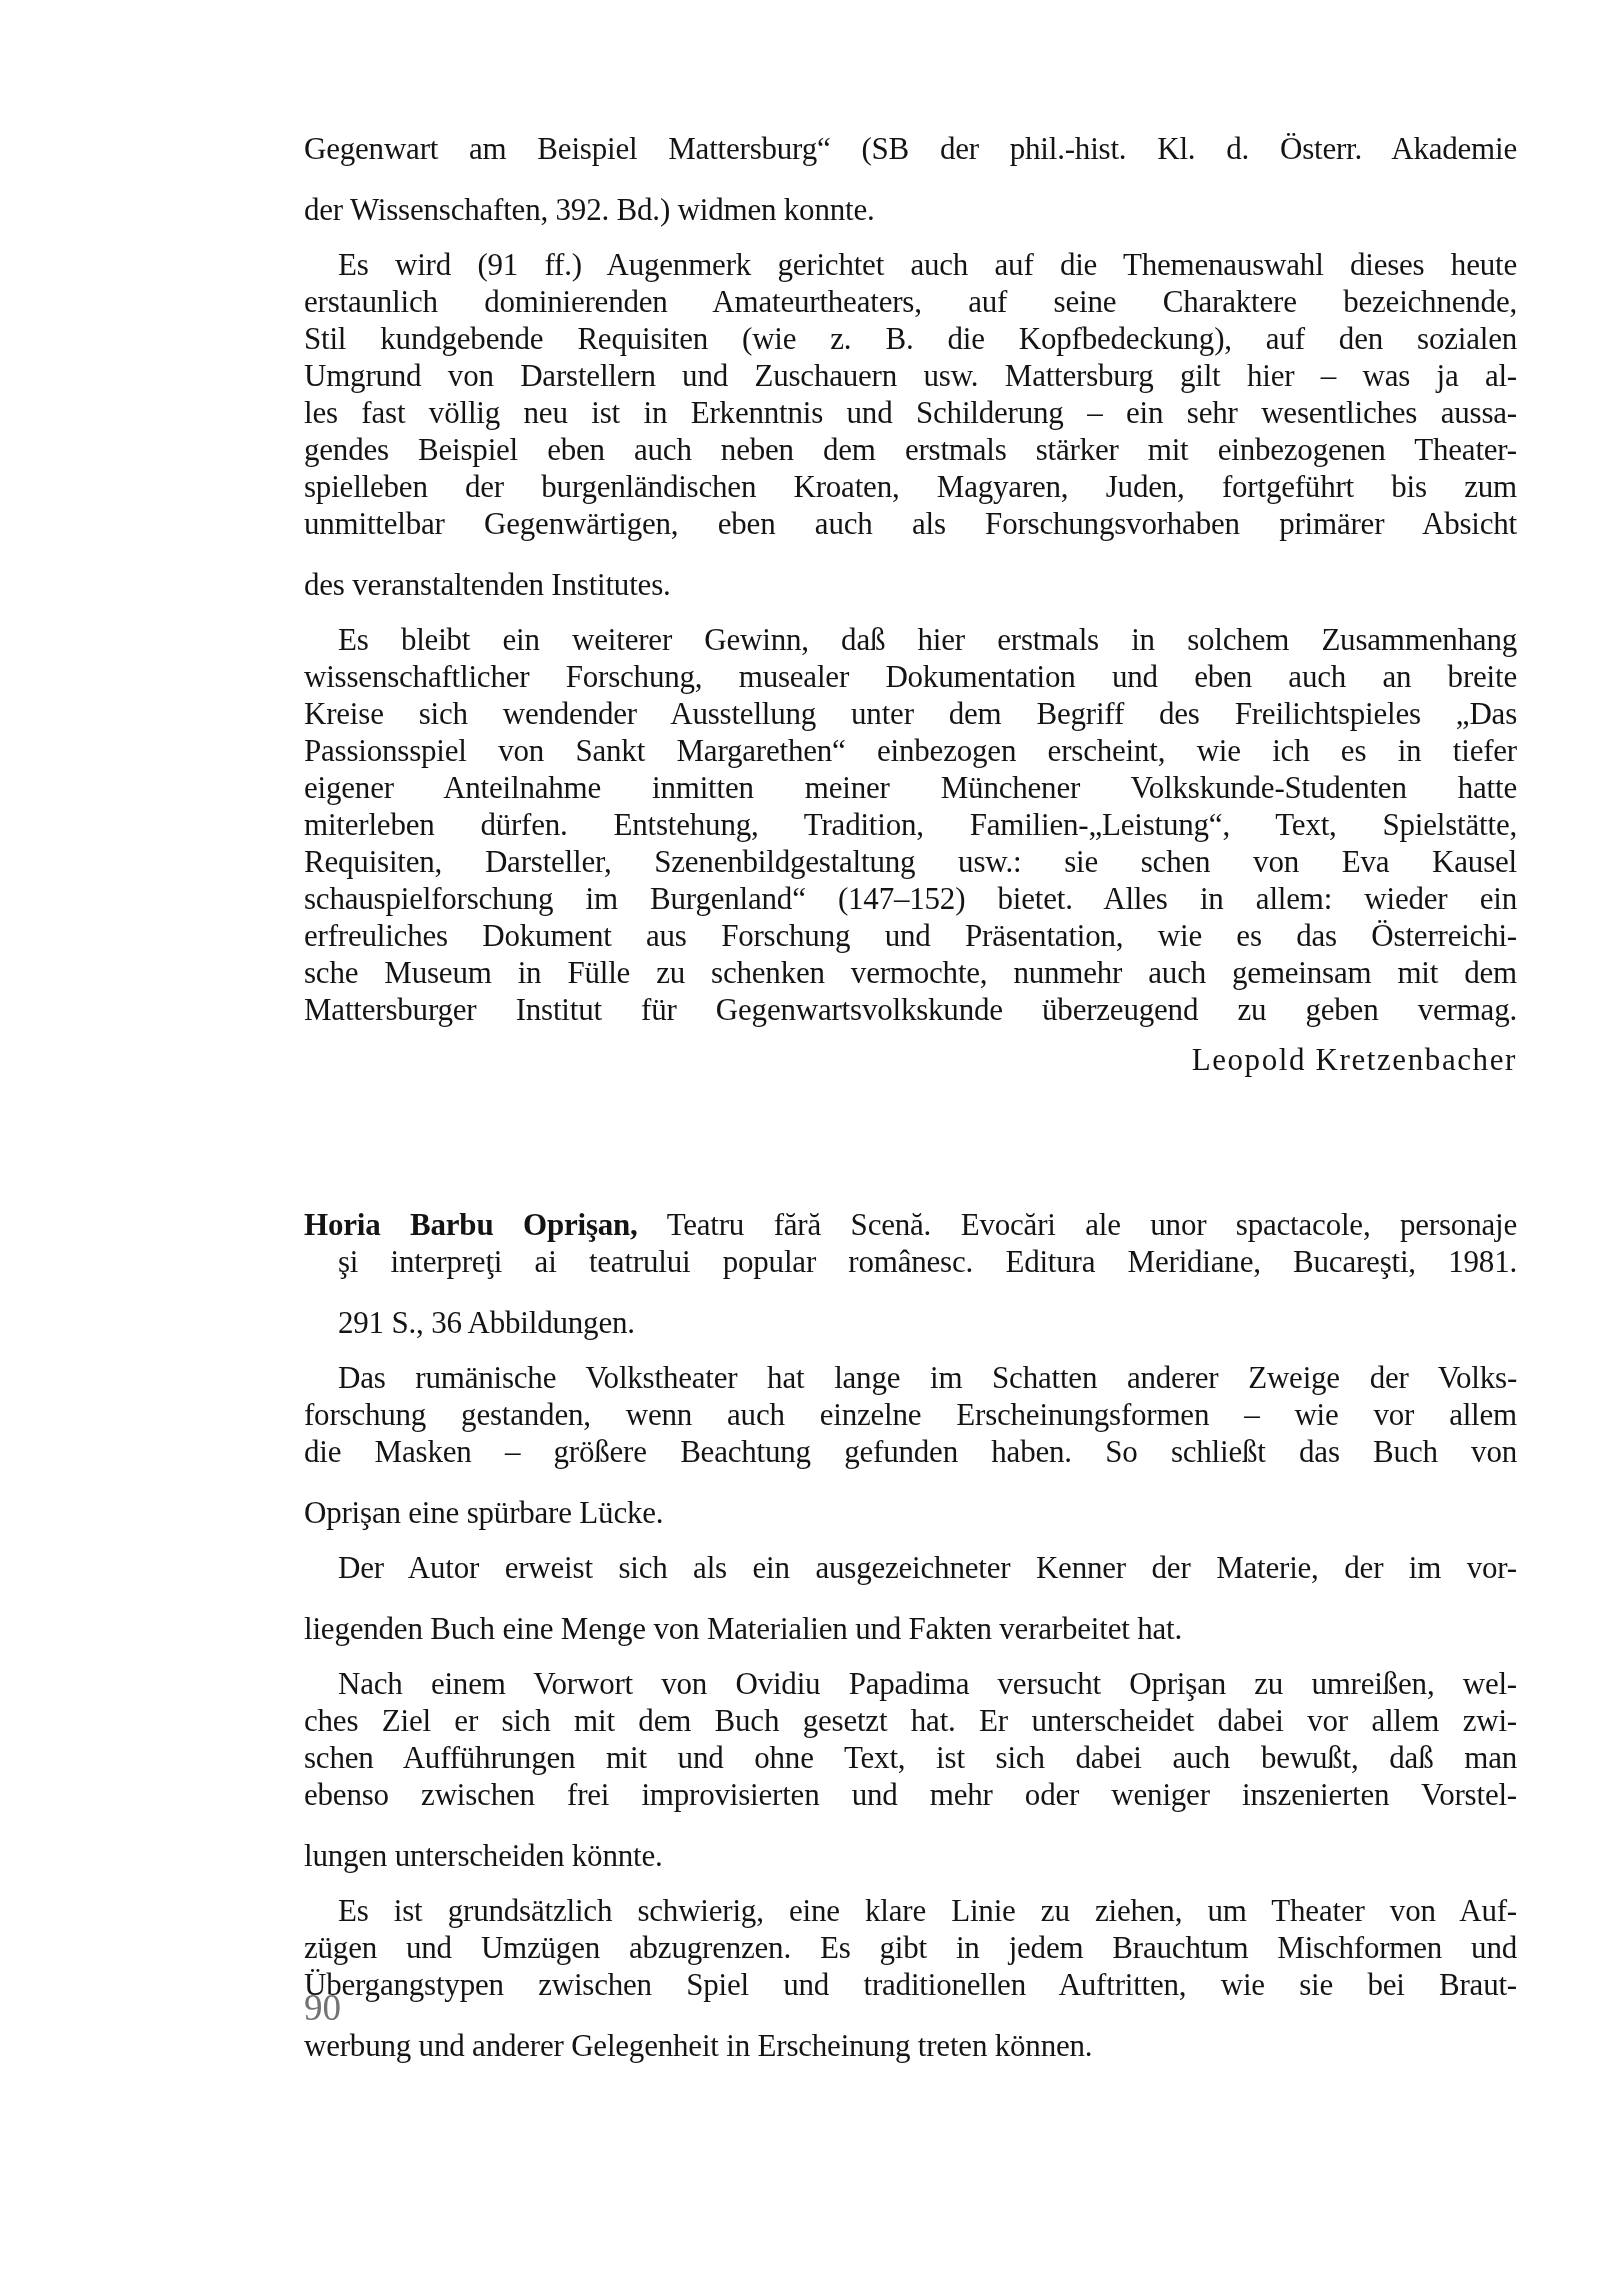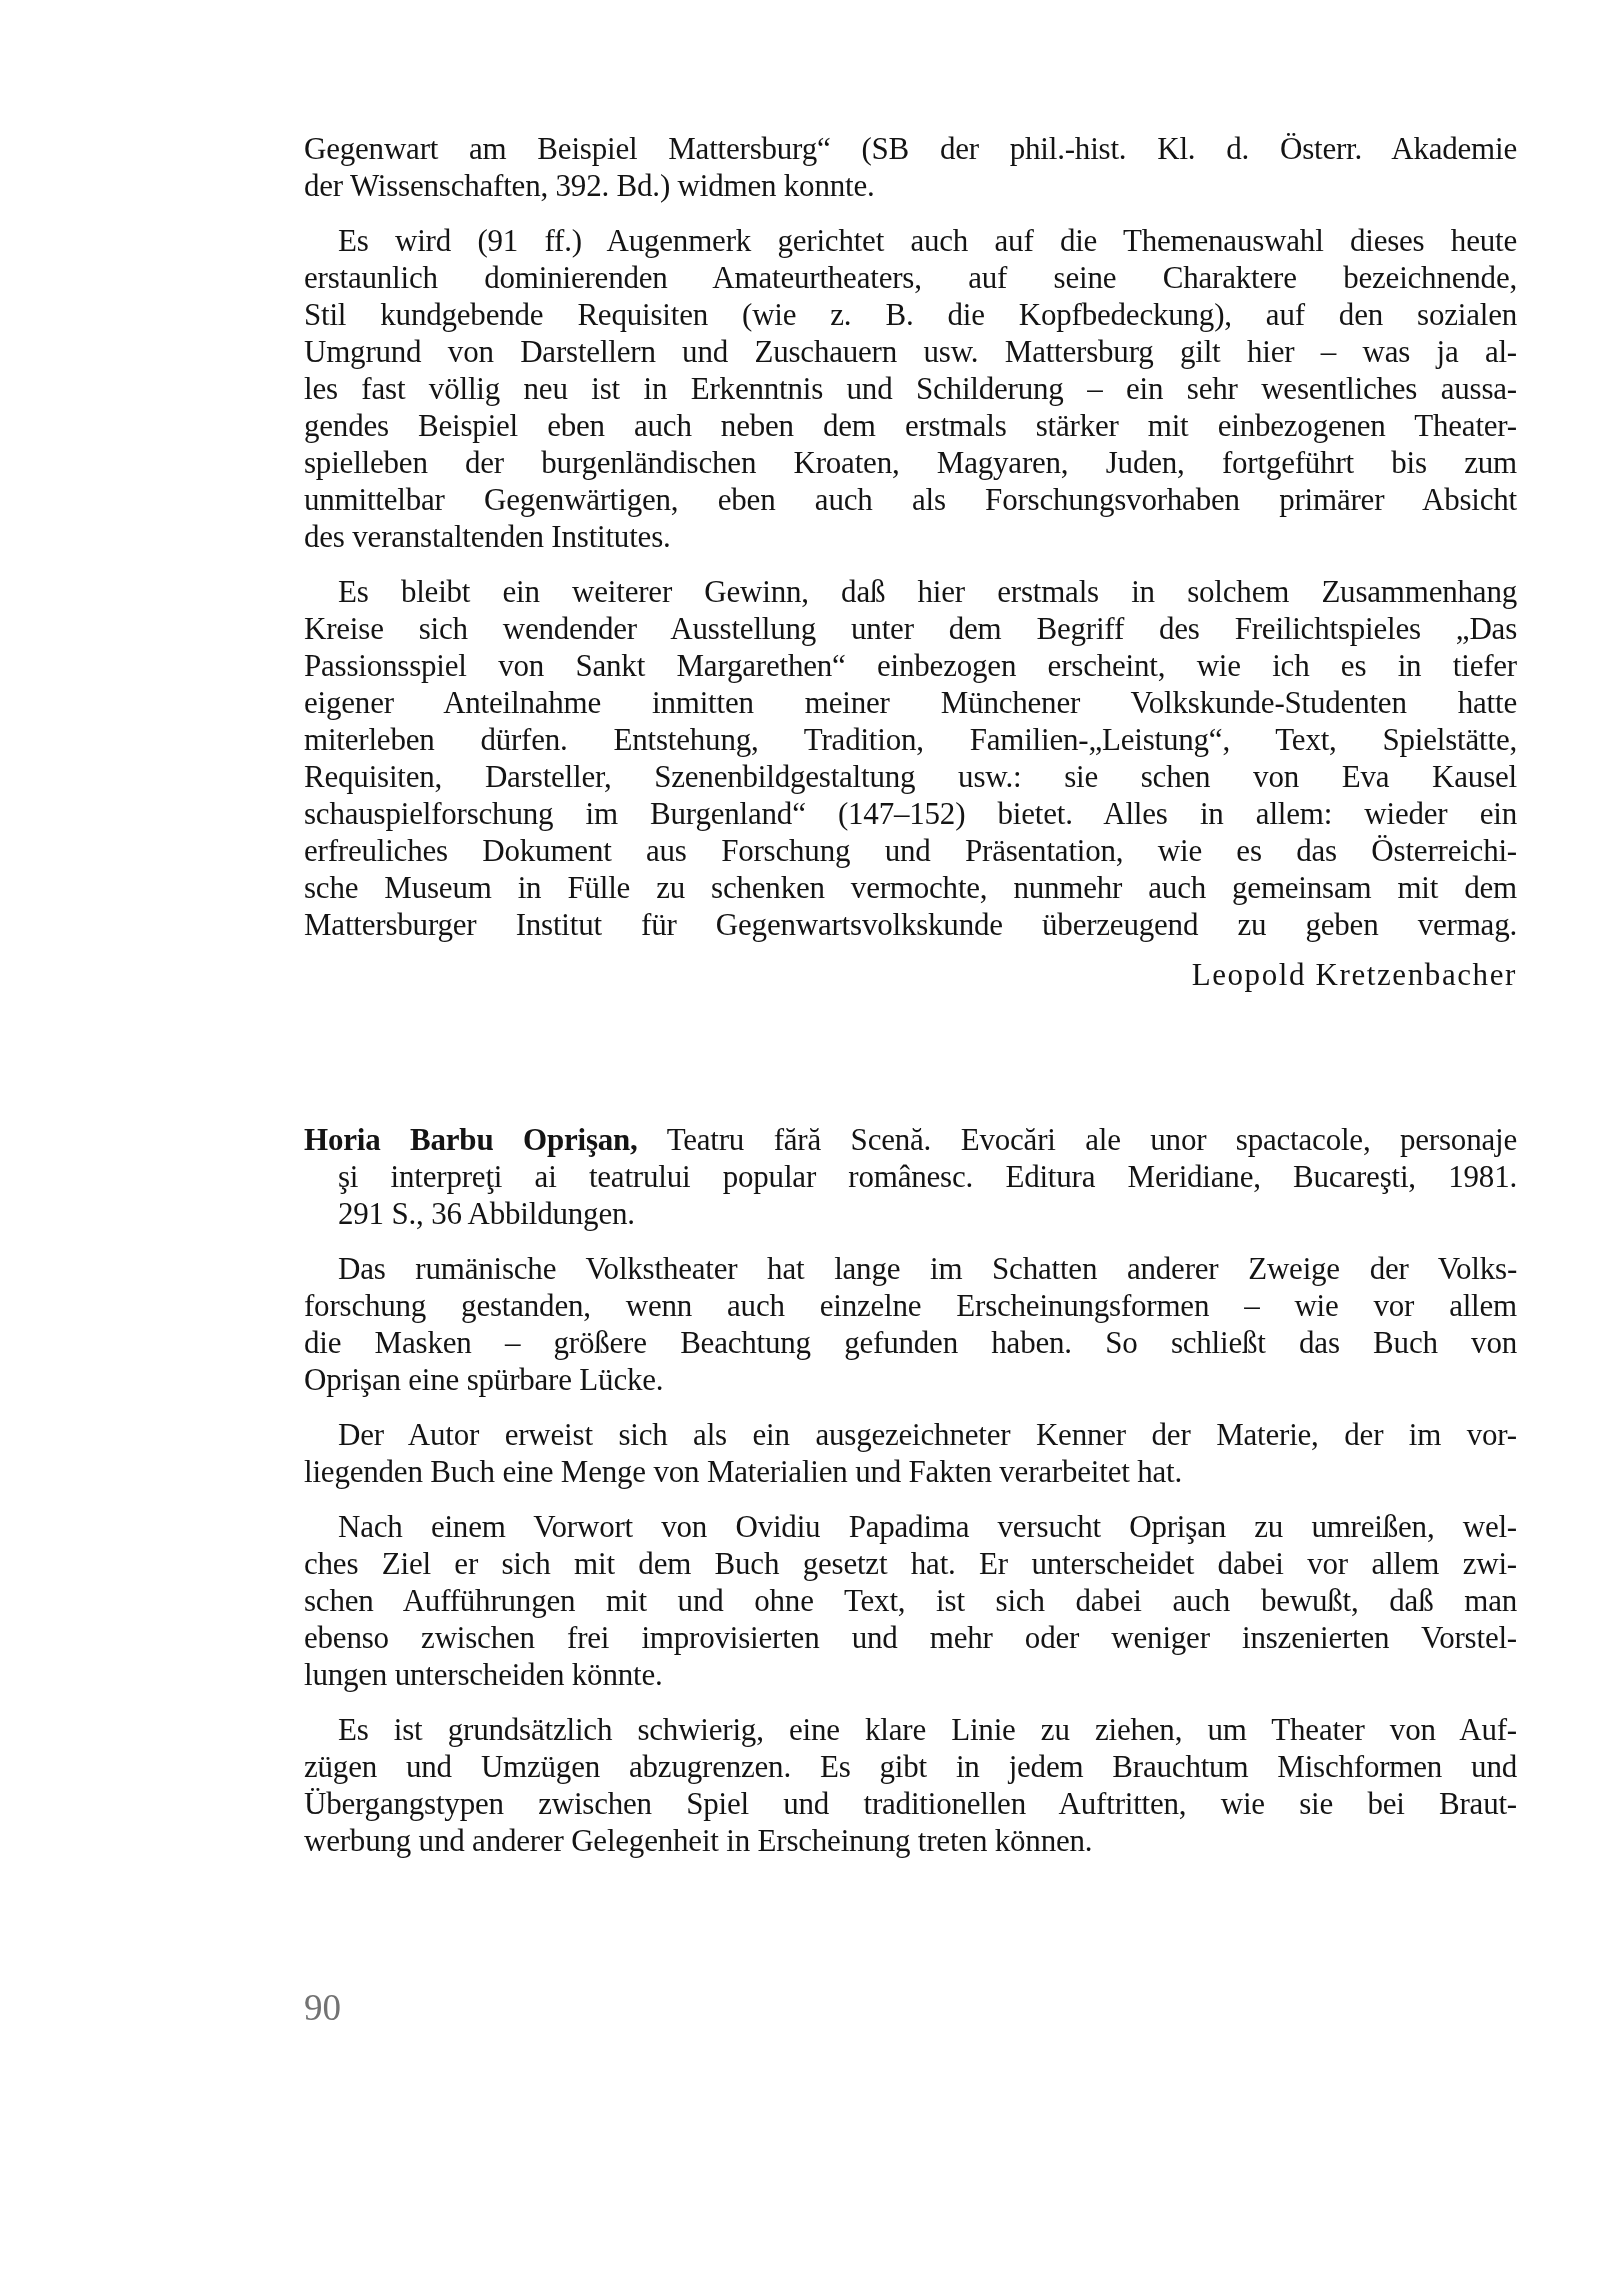--- a/index.html
+++ b/index.html
@@ -26,20 +26,21 @@
       font-size: 31px;
       line-height: 37px;
       height: 37px;
       white-space: nowrap;
       text-align: justify;
       text-align-last: justify;
       letter-spacing: -0.2px;
     }
     .line.last {
       text-align-last: left;
+      margin-top: 24px;
     }
     .line.indent {
       padding-left: 34px;
     }
     .line.hang {
       padding-left: 34px;
     }
     .para {
       margin-bottom: 18px;
     }
@@ -84,20 +85,21 @@
     <span class="line">Umgrund von Darstellern und Zuschauern usw. Mattersburg gilt hier – was ja al-</span>
     <span class="line">les fast völlig neu ist in Erkenntnis und Schilderung – ein sehr wesentliches aussa-</span>
     <span class="line">gendes Beispiel eben auch neben dem erstmals stärker mit einbezogenen Theater-</span>
     <span class="line">spielleben der burgenländischen Kroaten, Magyaren, Juden, fortgeführt bis zum</span>
     <span class="line">unmittelbar Gegenwärtigen, eben auch als Forschungsvorhaben primärer Absicht</span>
     <span class="line last">des veranstaltenden Institutes.</span>
   </div>
 
   <div class="para" style="margin-bottom:12px">
     <span class="line indent">Es bleibt ein weiterer Gewinn, daß hier erstmals in solchem Zusammenhang</span>
+    <span class="line">wissenschaftlicher Forschung, musealer Dokumentation und eben auch an breite</span>
     <span class="line">Kreise sich wendender Ausstellung unter dem Begriff des Freilichtspieles „Das</span>
     <span class="line">Passionsspiel von Sankt Margarethen“ einbezogen erscheint, wie ich es in tiefer</span>
     <span class="line">eigener Anteilnahme inmitten meiner Münchener Volkskunde-Studenten hatte</span>
     <span class="line">miterleben dürfen. Entstehung, Tradition, Familien-„Leistung“, Text, Spielstätte,</span>
     <span class="line">Requisiten, Darsteller, Szenenbildgestaltung usw.: sie schen von Eva Kausel</span>
     <span class="line">schauspielforschung im Burgenland“ (147–152) bietet. Alles in allem: wieder ein</span>
     <span class="line">erfreuliches Dokument aus Forschung und Präsentation, wie es das Österreichi-</span>
     <span class="line">sche Museum in Fülle zu schenken vermochte, nunmehr auch gemeinsam mit dem</span>
     <span class="line">Mattersburger Institut für Gegenwartsvolkskunde überzeugend zu geben vermag.</span>
   </div>

